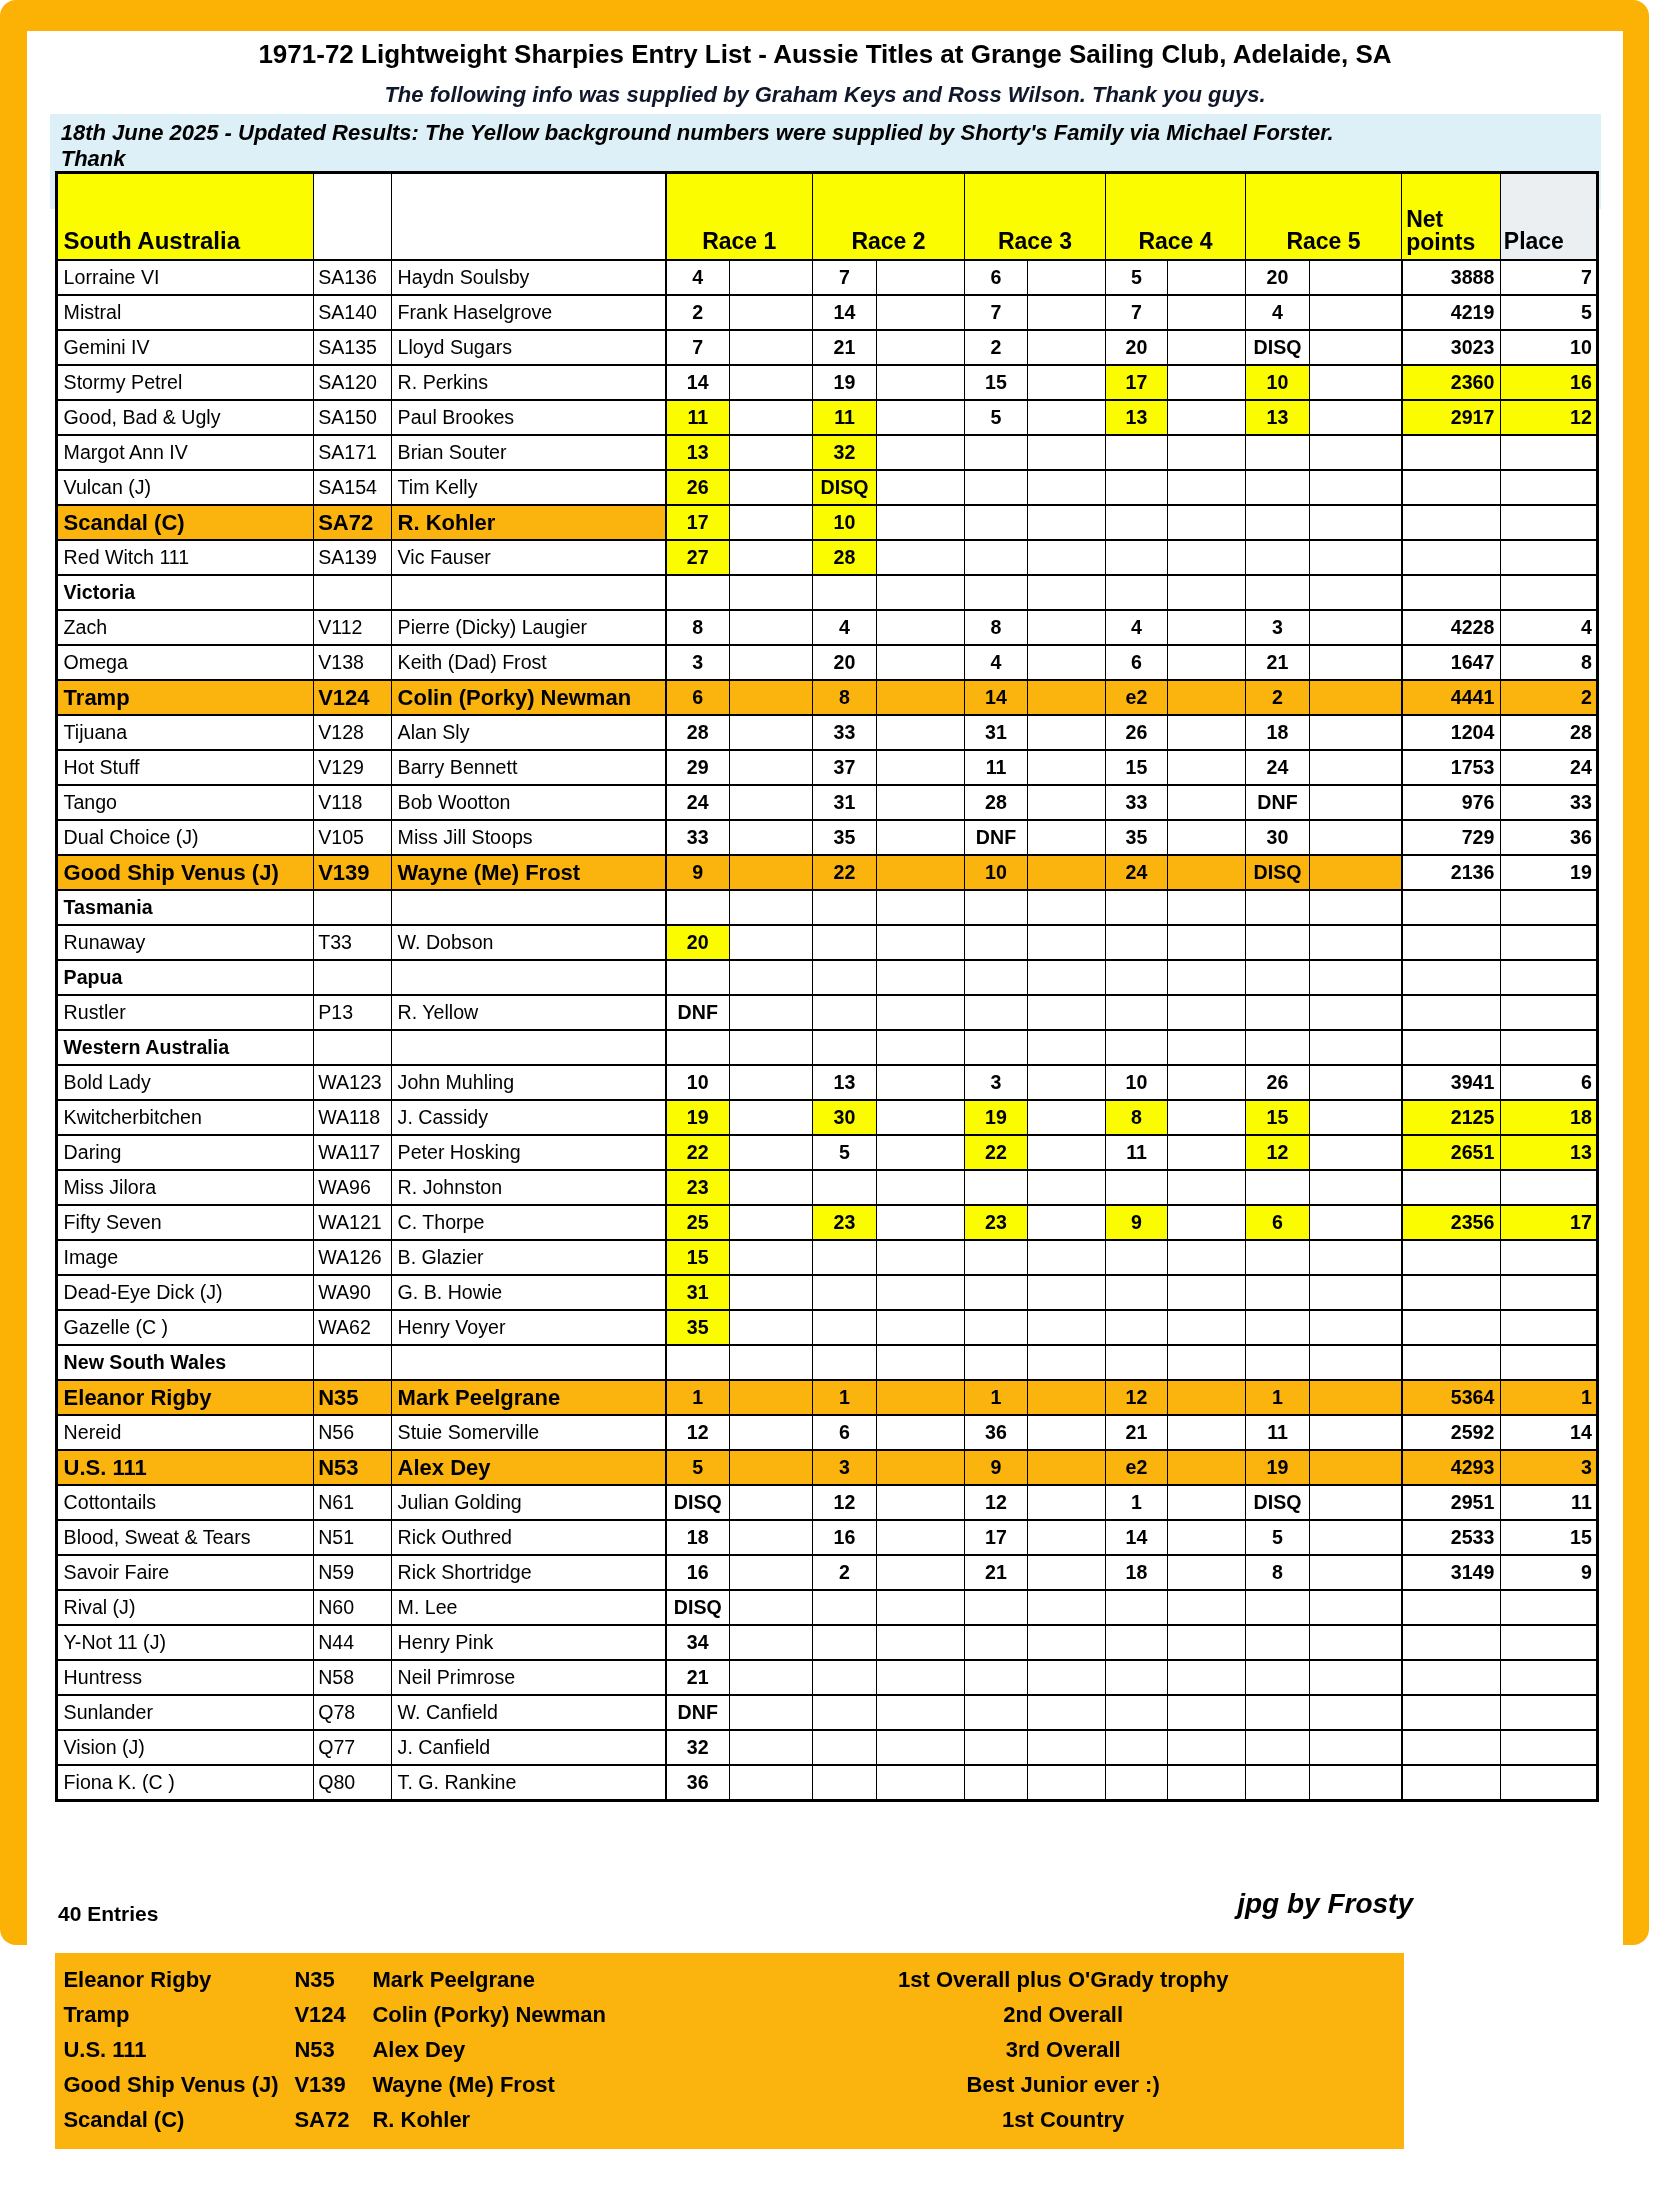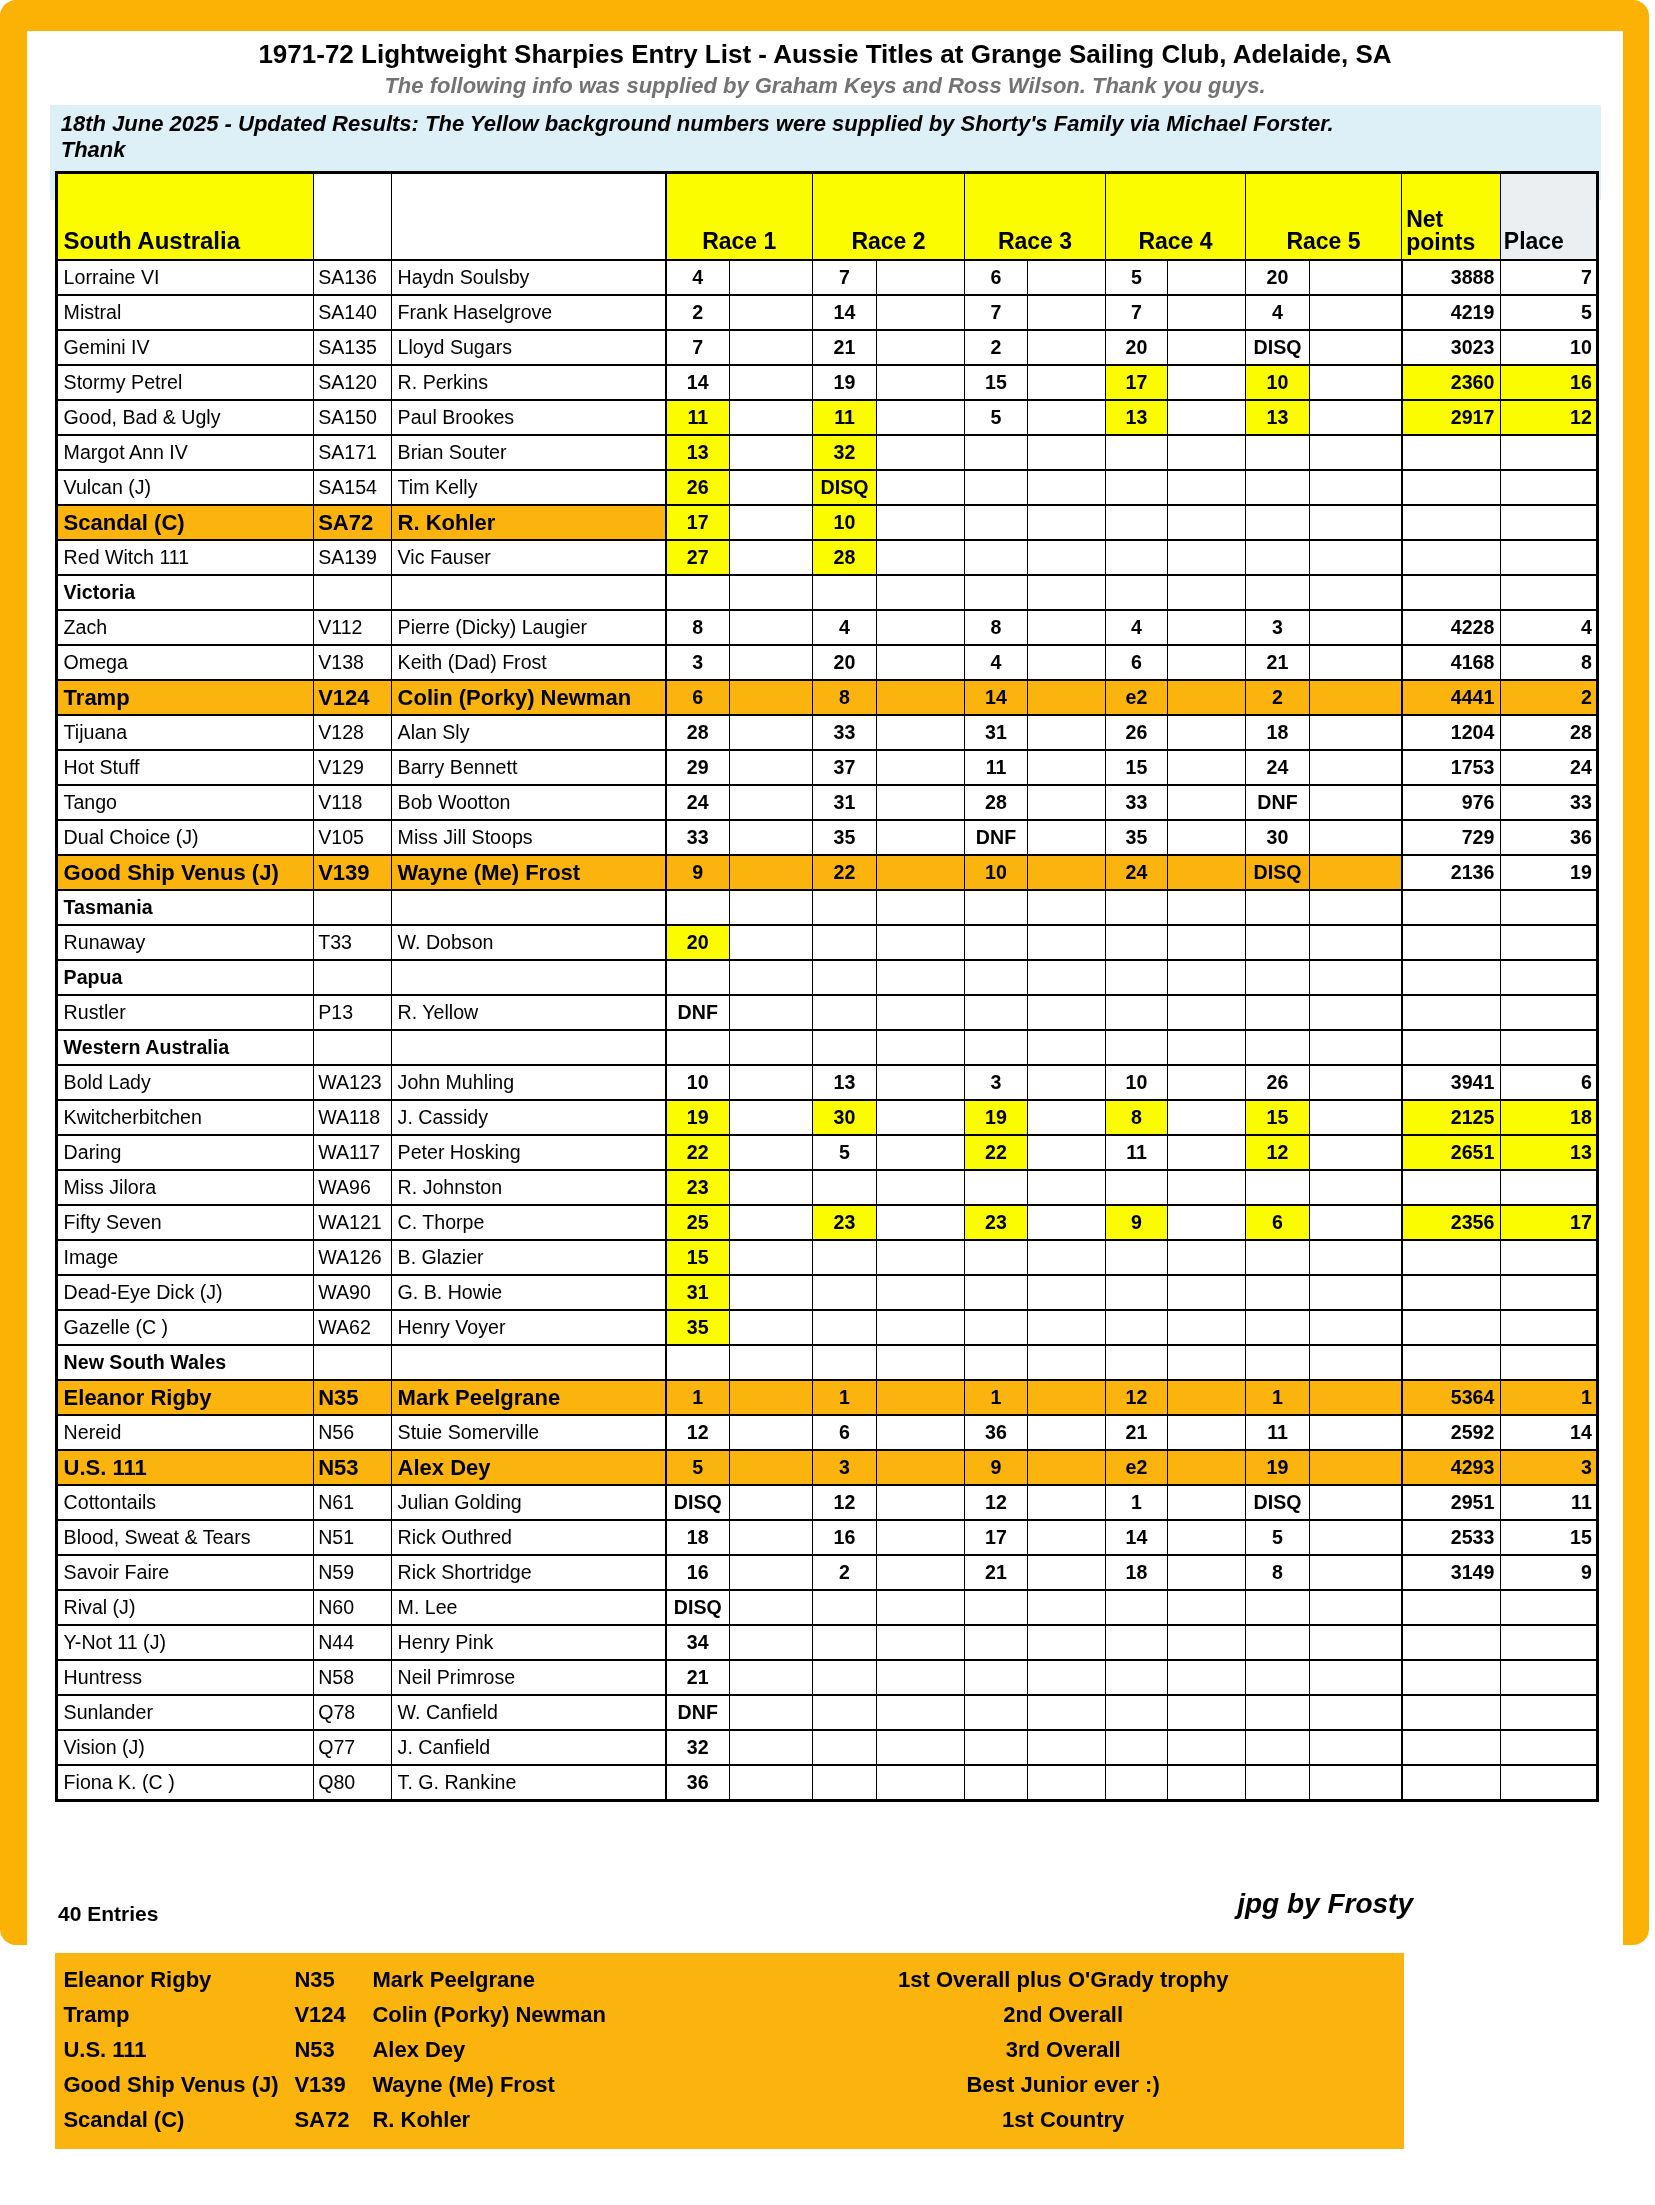--- a/index.html
+++ b/index.html
@@ -4,21 +4,21 @@
 <style>
   html,body{margin:0;padding:0;}
   body{
     width:1655px;height:2205px;position:relative;background:#ffffff;
     font-family:"Liberation Sans", sans-serif;color:#000;
   }
   .frame{position:absolute;left:0;top:0;width:1649px;height:1945px;background:#FCB105;border-radius:16px;}
   .page{position:absolute;left:27px;top:31px;width:1596px;height:2132px;background:#ffffff;}
 
   .title{margin-top:8.4px;text-align:center;font-size:26px;font-weight:bold;letter-spacing:0px;}
-  .subtitle{margin-top:3px;text-align:center;font-size:22px;font-weight:bold;font-style:italic;color:#737373;}
+  .subtitle{margin-top:12px;text-align:center;font-size:22px;font-weight:bold;font-style:italic;color:#0f172a;}
   .banner{margin:5.6px auto 0;width:1551px;background:#DDF0F8;font-style:italic;font-weight:bold;font-size:22px;padding:5.6px 0 5.6px;}
   .banner-line1{display:flex;justify-content:space-between;padding:0 11.2px;flex-direction:column;}
   .banner-line2{text-align:center;margin-top:5.6px;}
 
   table.results{position:absolute;left:28px;top:140px;border-collapse:collapse;table-layout:fixed;border:3.5px solid #000;}
   .results th,.results td{border:1.4px solid #000;overflow:hidden;white-space:nowrap;padding:0;}
   .results thead th{height:81px;vertical-align:bottom;font-size:23px;font-weight:bold;text-align:center;
     border-top:2.8px solid #000;border-bottom:2.8px solid #000;padding-bottom:4.2px;background:#fff;}
   .results thead th.yel{background:#FCFC00;}
   .results thead th.name-h{text-align:left;font-size:24px;padding-left:5.6px;}
@@ -294,21 +294,21 @@
             <td class="val">3</td>
             <td class="gap"></td>
             <td class="val">20</td>
             <td class="gap"></td>
             <td class="val">4</td>
             <td class="gap"></td>
             <td class="val">6</td>
             <td class="gap"></td>
             <td class="val">21</td>
             <td class="gap"></td>
-            <td class="net">4168</td>
+            <td class="net">1647</td>
             <td class="place">8</td>
           </tr>
           <tr>
             <td class="boat org">Tramp</td>
             <td class="sail org">V124</td>
             <td class="skip org">Colin (Porky) Newman</td>
             <td class="val org">6</td>
             <td class="gap org"></td>
             <td class="val org">8</td>
             <td class="gap org"></td>

